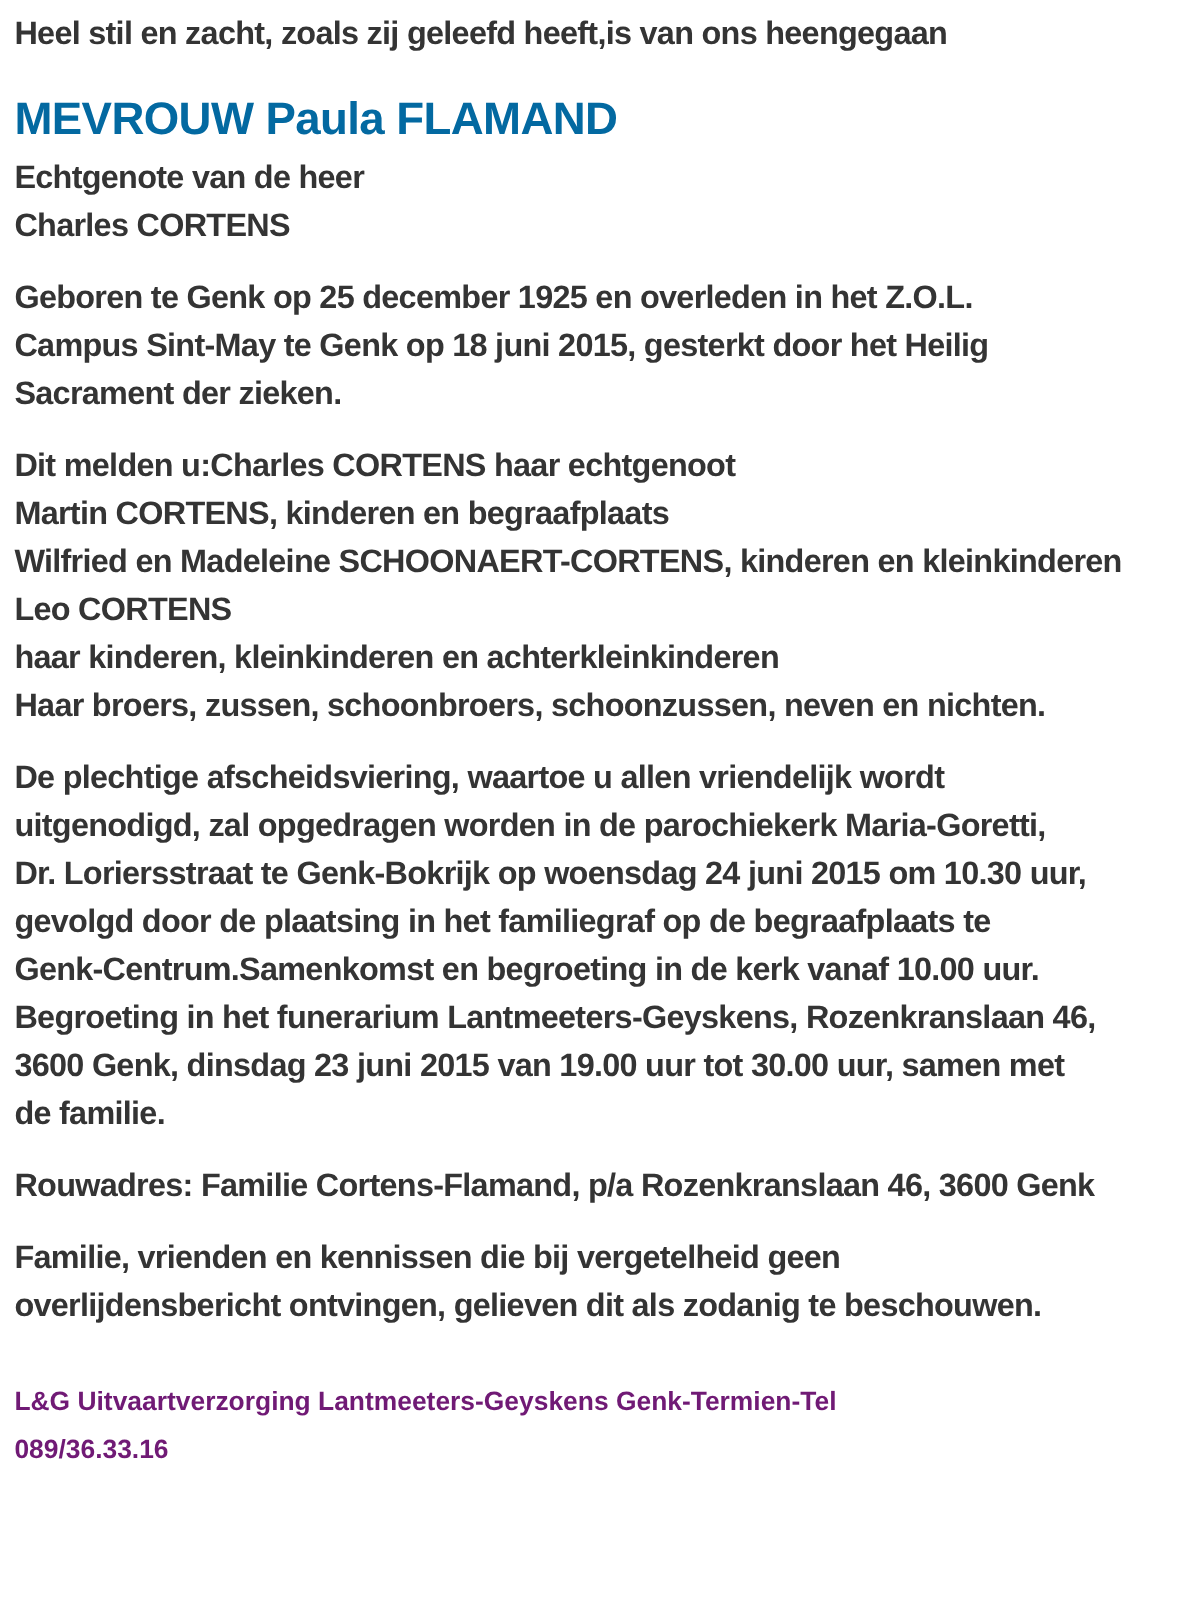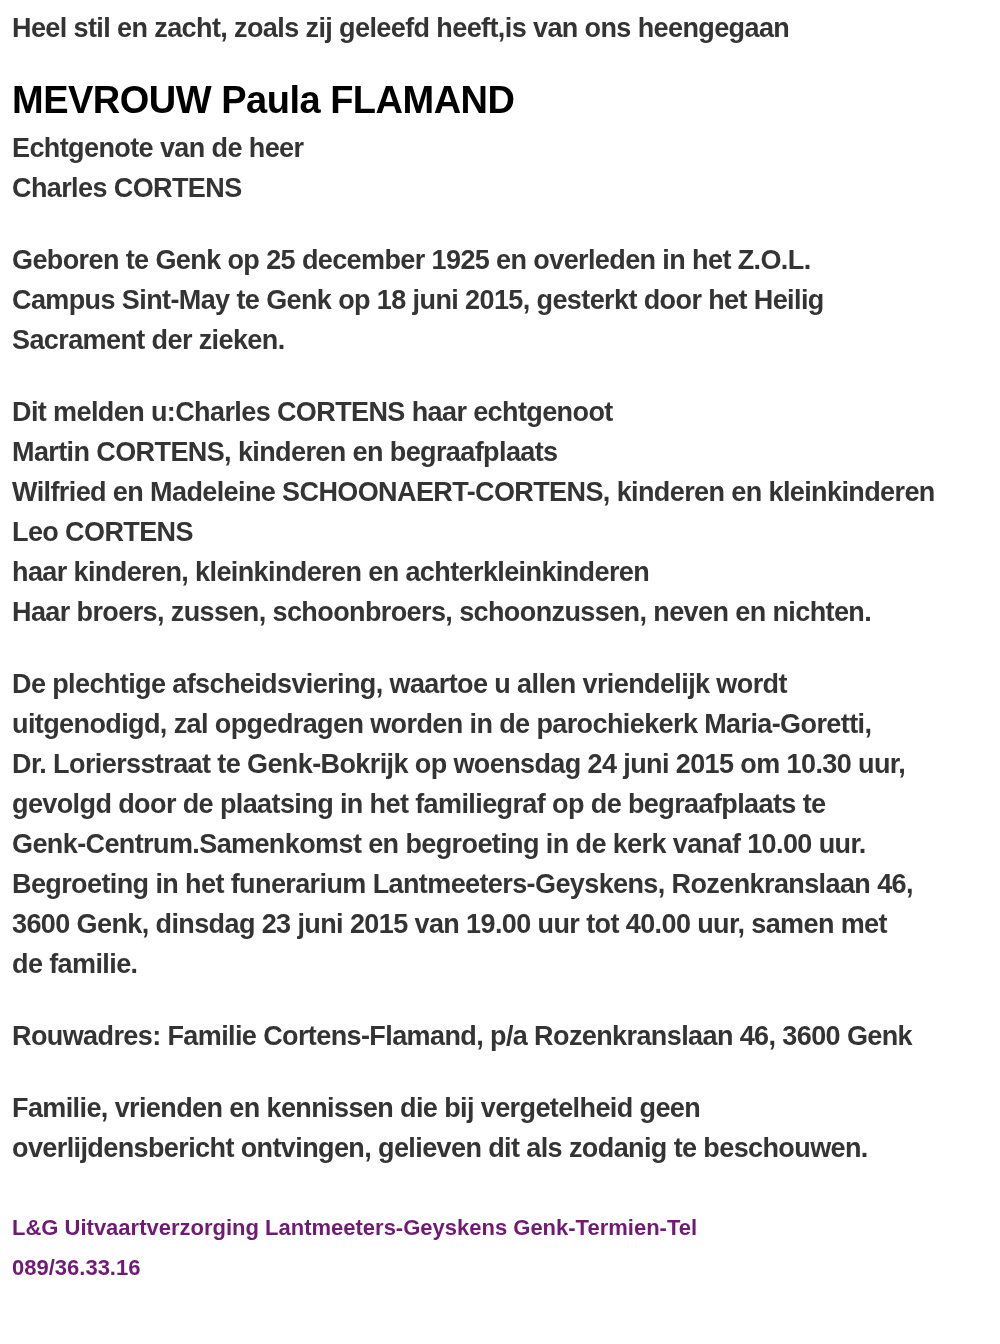--- a/index.html
+++ b/index.html
@@ -24,27 +24,27 @@
     font-size: 27px;
     line-height: 40px;
     letter-spacing: -0.6px;
     white-space: nowrap;
     font-weight: bold;
   }
   h1.deceased-name {
     font-size: 38px;
     line-height: 56px;
     font-weight: 700;
-    color: #000000;
+    color: #0369a1;
     letter-spacing: -0.5px;
     margin: 24px 0 0 0;
     white-space: nowrap;
   }
   .para {
-    margin-top: 32px;
+    margin-top: 20px;
   }
   .footer-block {
     margin-top: 40px;
   }
   .footer-block .line {
     color: #701a75;
     font-size: 22px;
     letter-spacing: 0;
   }
 </style>
@@ -75,21 +75,21 @@
     <div class="line">Haar broers, zussen, schoonbroers, schoonzussen, neven en nichten.</div>
   </div>
 
   <div class="para">
     <div class="line">De plechtige afscheidsviering, waartoe u allen vriendelijk wordt</div>
     <div class="line">uitgenodigd, zal opgedragen worden in de parochiekerk Maria-Goretti,</div>
     <div class="line">Dr. Loriersstraat te Genk-Bokrijk op woensdag 24 juni 2015 om 10.30 uur,</div>
     <div class="line">gevolgd door de plaatsing in het familiegraf op de begraafplaats te</div>
     <div class="line">Genk-Centrum.Samenkomst en begroeting in de kerk vanaf 10.00 uur.</div>
     <div class="line">Begroeting in het funerarium Lantmeeters-Geyskens, Rozenkranslaan 46,</div>
-    <div class="line">3600 Genk, dinsdag 23 juni 2015 van 19.00 uur tot 40.00 uur, samen met</div>
+    <div class="line">3600 Genk, dinsdag 23 juni 2015 van 19.00 uur tot 30.00 uur, samen met</div>
     <div class="line">de familie.</div>
   </div>
 
   <div class="para">
     <div class="line">Rouwadres: Familie Cortens-Flamand, p/a Rozenkranslaan 46, 3600 Genk</div>
   </div>
 
   <div class="para">
     <div class="line">Familie, vrienden en kennissen die bij vergetelheid geen</div>
     <div class="line">overlijdensbericht ontvingen, gelieven dit als zodanig te beschouwen.</div>

